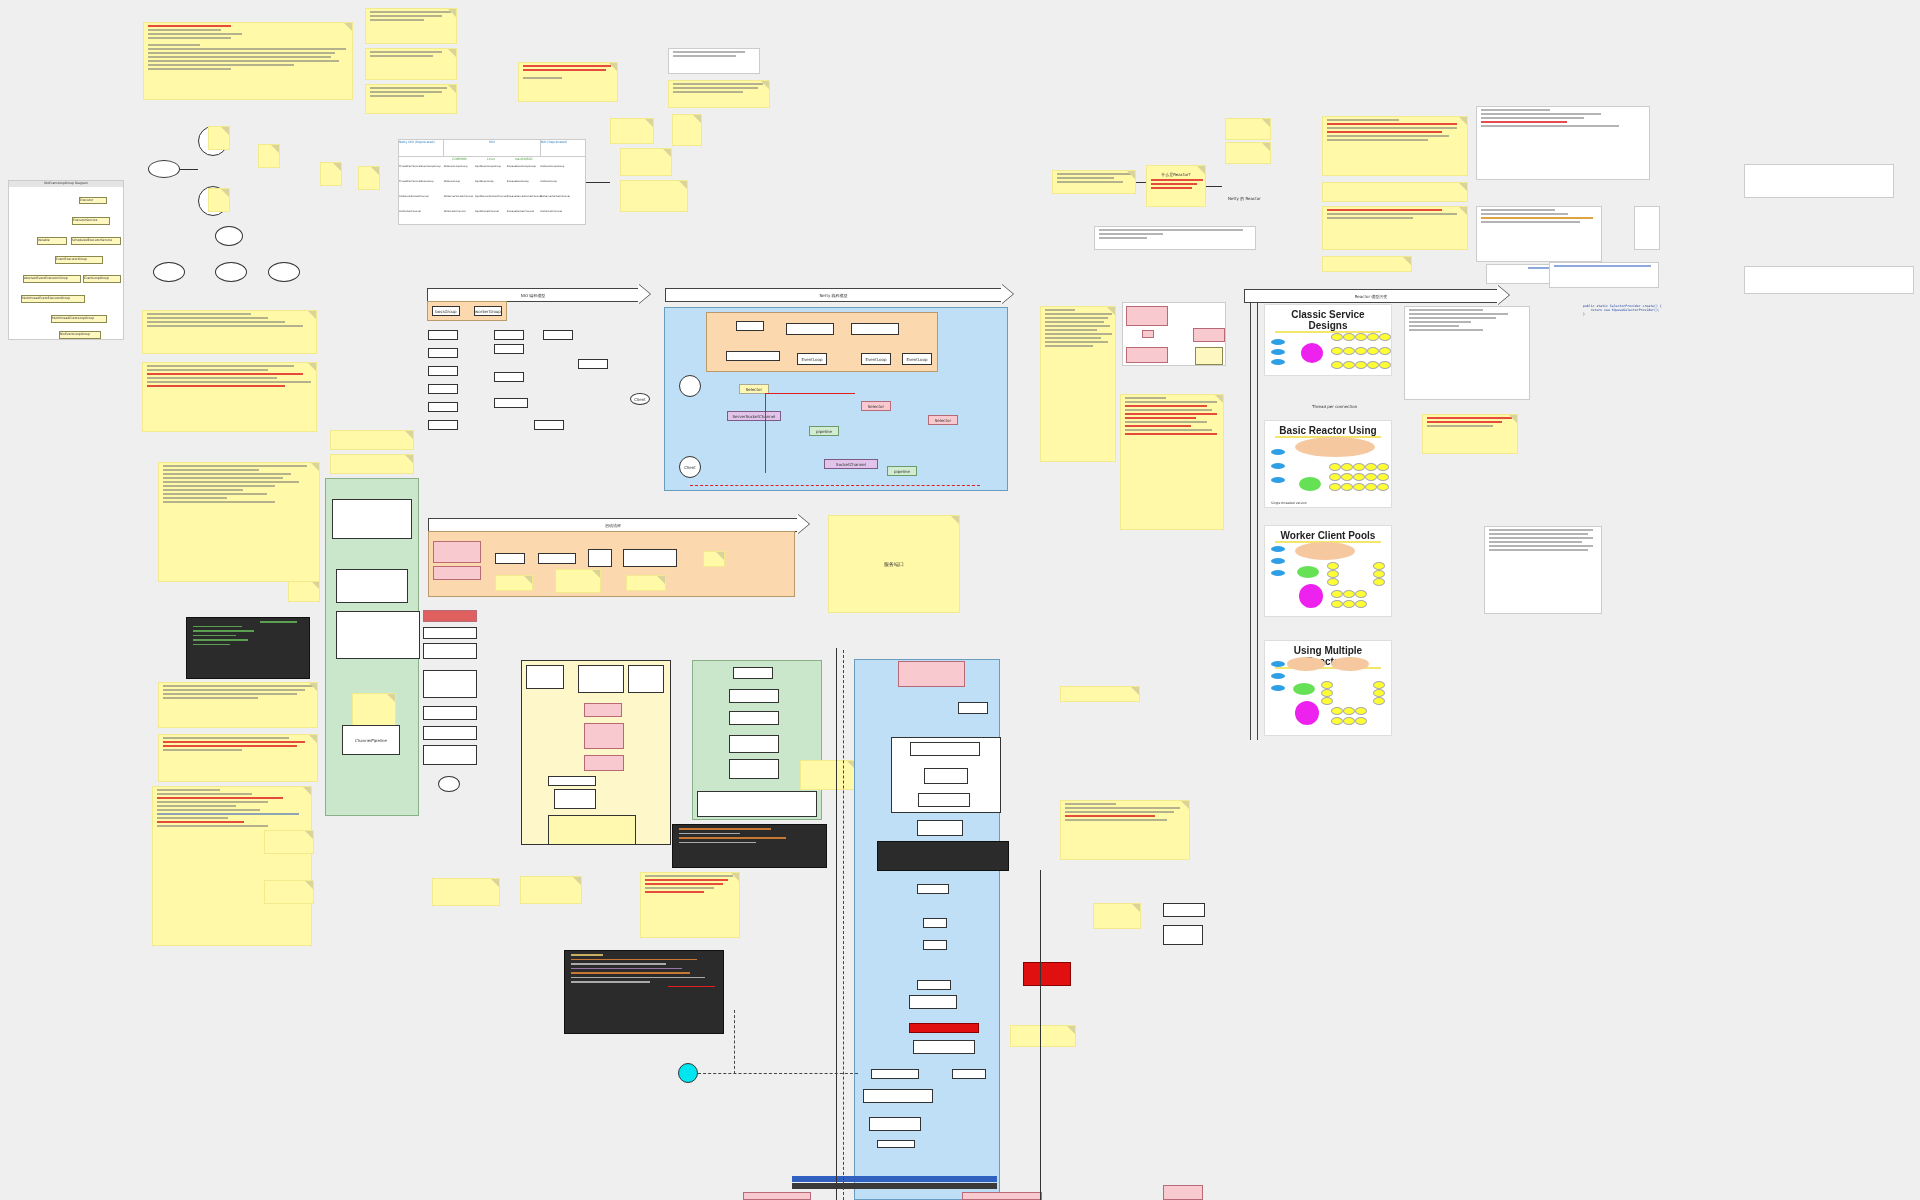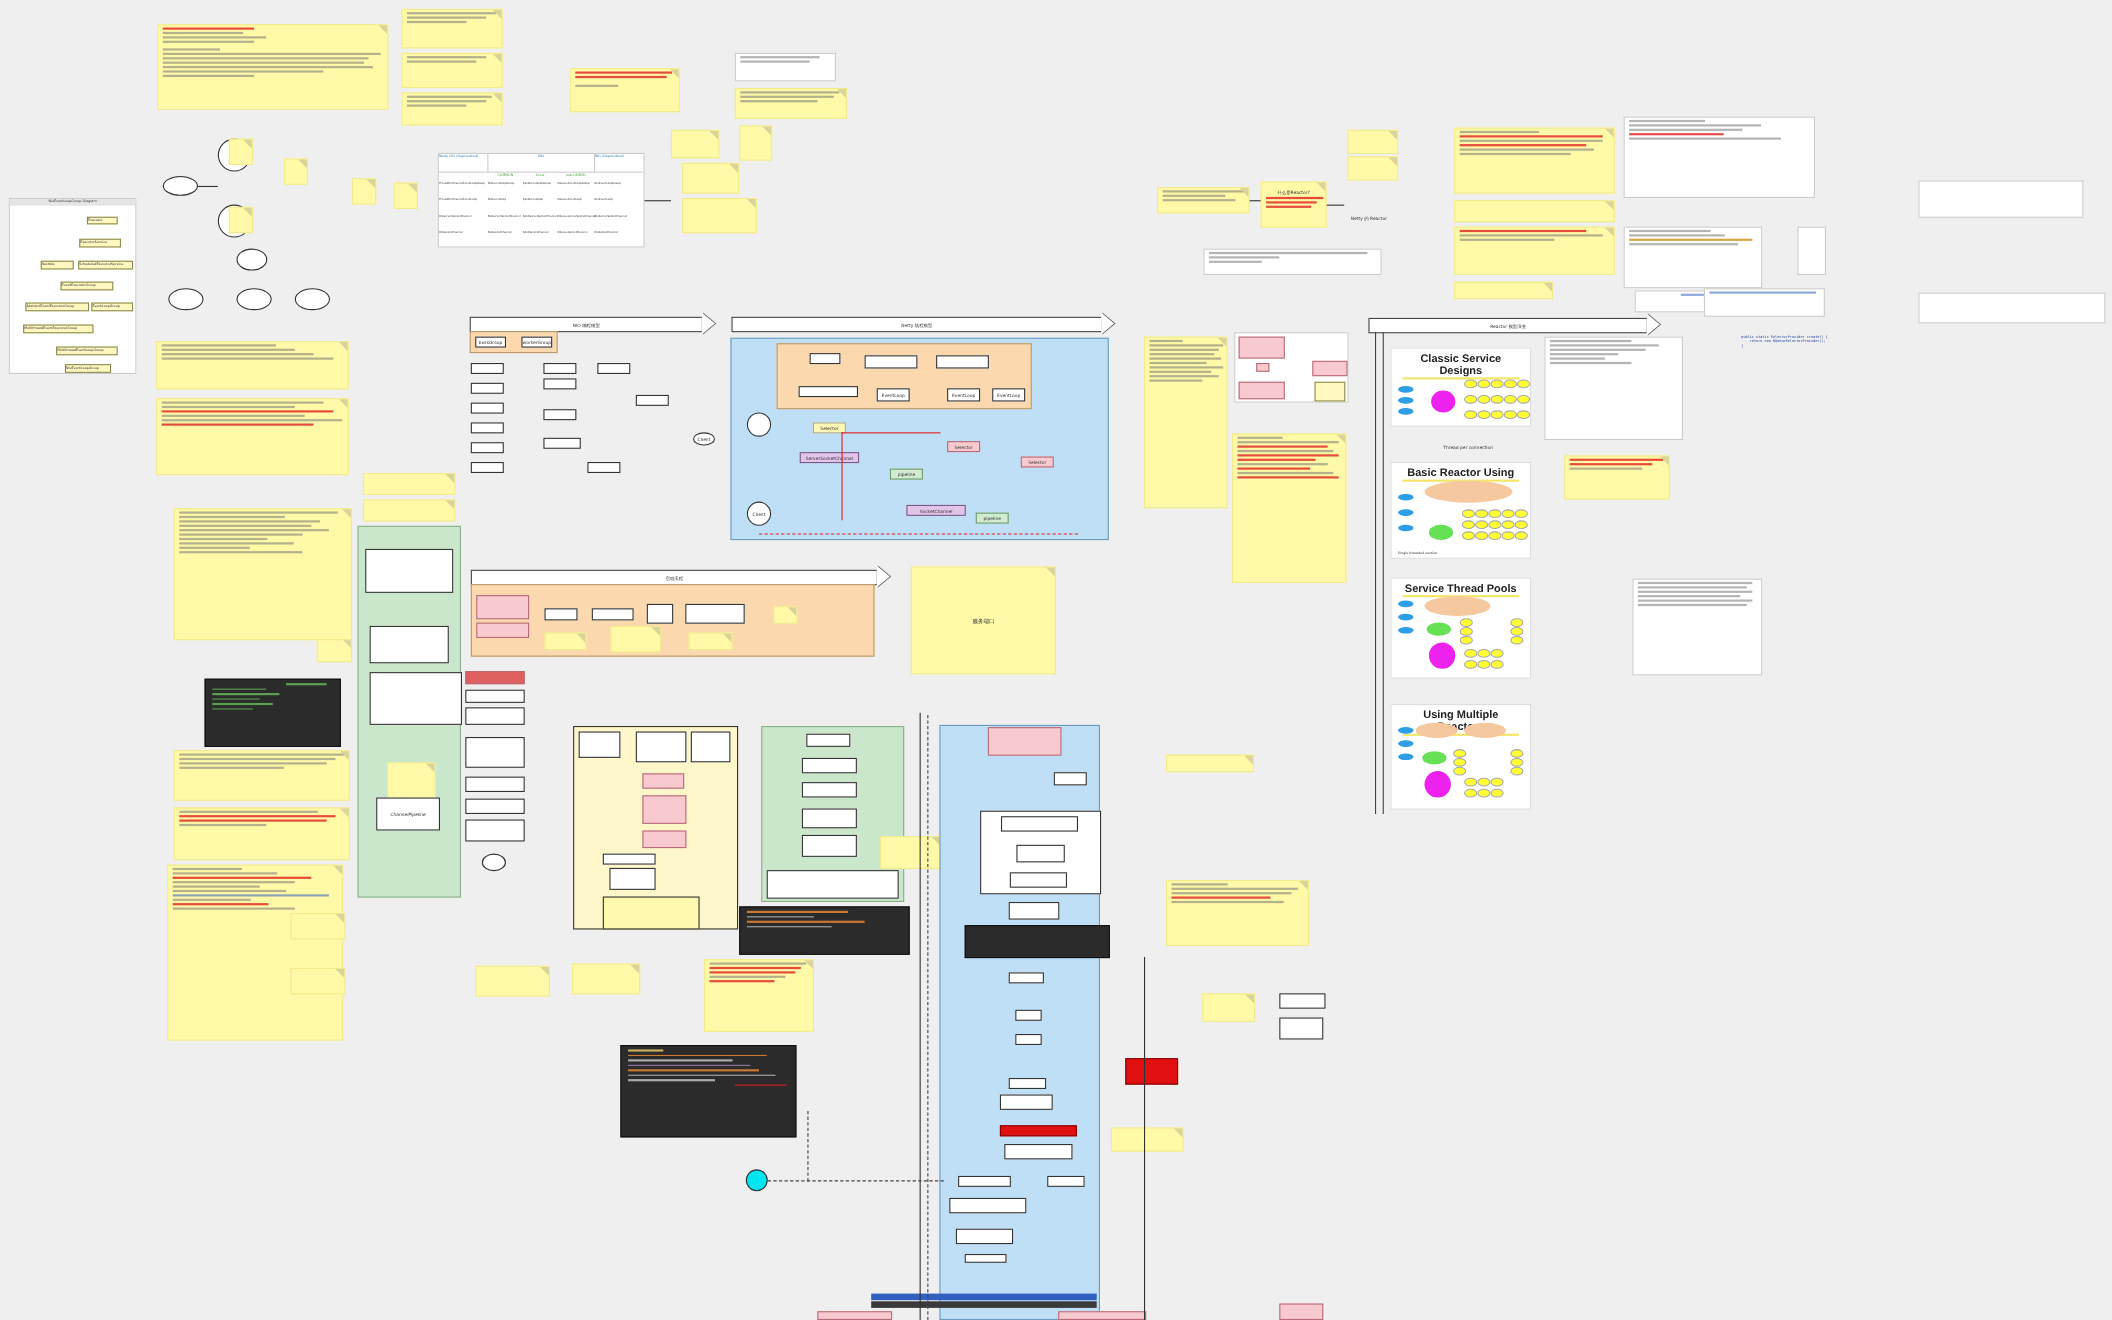--- a/index.html
+++ b/index.html
@@ -446,21 +446,21 @@
   </div>
 <div class="abs white-panel" style="left:1744px;top:164px;width:150px;height:34px;"></div>
 <div class="abs white-panel" style="left:1744px;top:266px;width:170px;height:28px;"></div>
 <pre class="abs" style="left:1583px;top:304px;width:140px;height:18px;margin:0;font-family:'DejaVu Sans Mono',monospace;font-size:3.2px;color:#2040a0;background:transparent;">public static SelectorProvider create() {
     return new KQueueSelectorProvider();
 }</pre>
 
 <div class="arrow-banner" style="left:1244px;top:289px;width:252px;">Reactor 模型演变</div>
 <div class="abs" style="left:1250px;top:302px;width:8px;height:438px;border-left:1px solid #444;border-right:1px solid #444;"></div>
 
-<div class="abs reactor-card" style="left:1264px;top:316px;width:128px;height:72px;">
+<div class="abs reactor-card" style="left:1264px;top:304px;width:128px;height:72px;">
   <div class="reactor-title">Classic Service Designs</div>
   <div class="oval client" style="left:6px;top:34px;width:14px;height:6px;"></div>
   <div class="oval client" style="left:6px;top:44px;width:14px;height:6px;"></div>
   <div class="oval client" style="left:6px;top:54px;width:14px;height:6px;"></div>
   <div class="oval mag" style="left:36px;top:38px;width:22px;height:20px;"></div>
   <div class="oval yel" style="left:66px;top:28px;width:10px;height:6px;"></div>
     <div class="oval yel" style="left:78px;top:28px;width:10px;height:6px;"></div>
     <div class="oval yel" style="left:90px;top:28px;width:10px;height:6px;"></div>
     <div class="oval yel" style="left:102px;top:28px;width:10px;height:6px;"></div>
     <div class="oval yel" style="left:114px;top:28px;width:10px;height:6px;"></div>
@@ -496,21 +496,21 @@
     <div class="oval yel" style="left:112px;top:52px;width:10px;height:6px;"></div>
   <div class="oval yel" style="left:64px;top:62px;width:10px;height:6px;"></div>
     <div class="oval yel" style="left:76px;top:62px;width:10px;height:6px;"></div>
     <div class="oval yel" style="left:88px;top:62px;width:10px;height:6px;"></div>
     <div class="oval yel" style="left:100px;top:62px;width:10px;height:6px;"></div>
     <div class="oval yel" style="left:112px;top:62px;width:10px;height:6px;"></div>
   <div class="label" style="left:6px;top:80px;font-size:3px;">Single threaded version</div>
 </div>
 
 <div class="abs reactor-card" style="left:1264px;top:525px;width:128px;height:92px;">
-  <div class="reactor-title">Service Thread Pools</div>
+  <div class="reactor-title">Worker Client Pools</div>
   <div class="oval ora" style="left:30px;top:16px;width:60px;height:18px;"></div>
   <div class="oval client" style="left:6px;top:20px;width:14px;height:6px;"></div>
   <div class="oval client" style="left:6px;top:32px;width:14px;height:6px;"></div>
   <div class="oval client" style="left:6px;top:44px;width:14px;height:6px;"></div>
   <div class="oval grn" style="left:32px;top:40px;width:22px;height:12px;"></div>
   <div class="oval mag" style="left:34px;top:58px;width:24px;height:24px;"></div>
   <div class="oval yel" style="left:62px;top:36px;width:10px;height:6px;"></div>
     <div class="oval yel" style="left:62px;top:44px;width:10px;height:6px;"></div>
     <div class="oval yel" style="left:62px;top:52px;width:10px;height:6px;"></div>
   <div class="oval yel" style="left:66px;top:64px;width:10px;height:6px;"></div>

